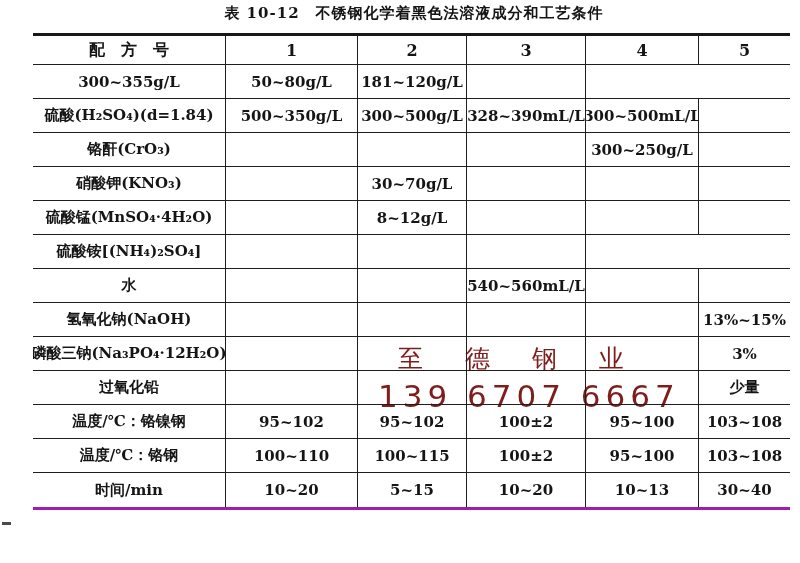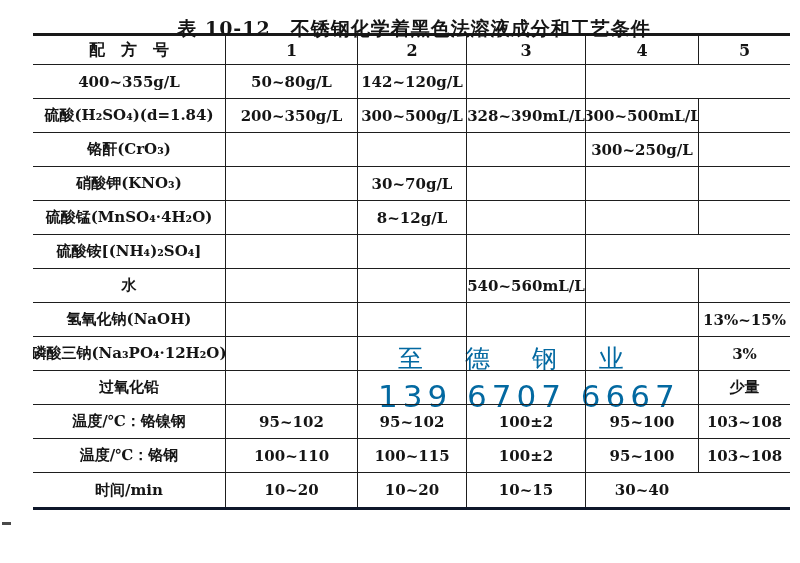--- a/index.html
+++ b/index.html
@@ -6,37 +6,37 @@
   html, body { width: 800px; height: 563px; }
   body {
     background: #ffffff;
     position: relative;
     overflow: hidden;
     font-family: "DejaVu Serif", "Liberation Serif", serif;
     color: #151515;
   }
   .title {
     position: absolute;
-    top: 16px;
+    top: 4px;
     left: 0;
     width: 100%;
     text-align: center;
-    font-size: 19px;
+    font-size: 15px;
     font-weight: bold;
     letter-spacing: 1px;
     z-index: 3;
     padding-left: 28px;
   }
   .table {
     position: absolute;
     left: 33px;
     top: 33px;
     width: 757px;
     border-top: 3px solid #181818;
-    border-bottom: 3px solid #0f172a;
+    border-bottom: 3px solid #a21caf;
     z-index: 2;
     background: transparent;
   }
   .row {
     display: grid;
     grid-template-columns: 192px 132px 109px 119px 113px 92px;
     height: 34px;
     border-bottom: 1.6px solid #1e1e1e;
   }
   .row:last-child { border-bottom: none; text-align: right; }
@@ -92,29 +92,29 @@
 <div class="table">
     <div class="row header">
       <div class="cell">配　方　号</div>
       <div class="cell">1</div>
       <div class="cell">2</div>
       <div class="cell">3</div>
       <div class="cell">4</div>
       <div class="cell">5</div>
     </div>
     <div class="row">
-      <div class="cell">400~355g/L</div>
+      <div class="cell">300~355g/L</div>
       <div class="cell">50~80g/L</div>
-      <div class="cell">142~120g/L</div>
+      <div class="cell">181~120g/L</div>
       <div class="cell"></div>
       <div class="cell"></div>
     </div>
     <div class="row">
       <div class="cell">硫酸(H₂SO₄)(d=1.84)</div>
-      <div class="cell">200~350g/L</div>
+      <div class="cell">500~350g/L</div>
       <div class="cell">300~500g/L</div>
       <div class="cell">328~390mL/L</div>
       <div class="cell">300~500mL/L</div>
       <div class="cell"></div>
     </div>
     <div class="row">
       <div class="cell">铬酐(CrO₃)</div>
       <div class="cell"></div>
       <div class="cell"></div>
       <div class="cell"></div>
@@ -188,24 +188,25 @@
       <div class="cell">温度/℃：铬钢</div>
       <div class="cell">100~110</div>
       <div class="cell">100~115</div>
       <div class="cell">100±2</div>
       <div class="cell">95~100</div>
       <div class="cell">103~108</div>
     </div>
     <div class="row">
       <div class="cell">时间/min</div>
       <div class="cell">10~20</div>
+      <div class="cell">5~15</div>
       <div class="cell">10~20</div>
-      <div class="cell">10~15</div>
+      <div class="cell">10~13</div>
       <div class="cell">30~40</div>
     </div>
   </div>
 
-<div class="watermark" style="color: #0369a1;">
+<div class="watermark" style="color: #7f1d1d;">
   <div class="wm-line1">至 德 钢 业</div>
   <div class="wm-line2">139 6707 6667</div>
 </div>
 
 <div class="scan-dash"></div>
 
 </body></html>

